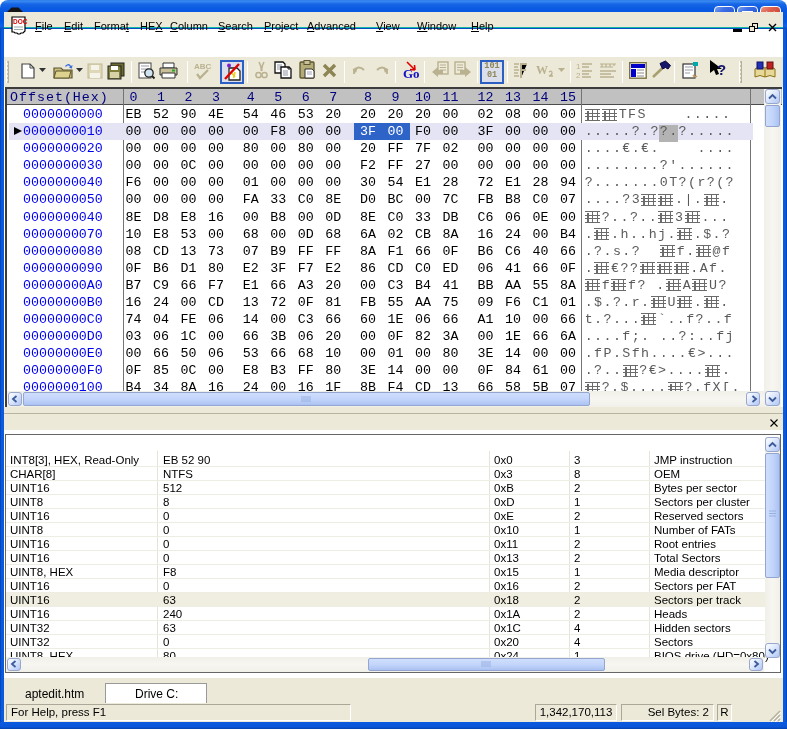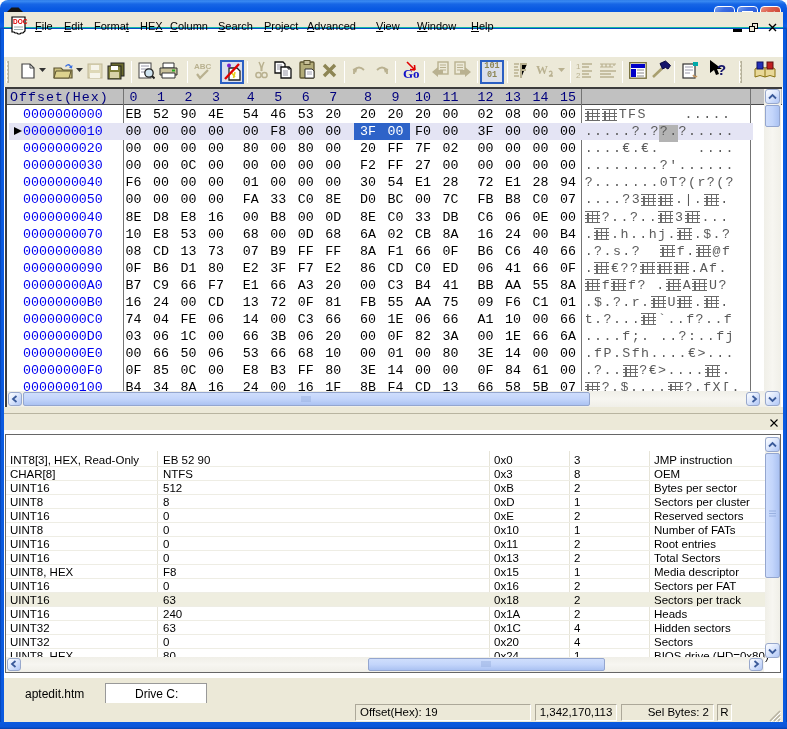--- a/index.html
+++ b/index.html
@@ -789,22 +789,22 @@
 <div class="abs sb-btn" style="left:749px;top:658px;width:14px;height:13px"></div>
 <svg class="abs" style="left:752px;top:660px" width="8" height="8" viewBox="0 0 8 8">
     <path d="M2.5 1 L6 4 L2.5 7" stroke="#3a5a9a" stroke-width="1.8" fill="none"></path>
   </svg>
 <div id="tabbar" class="abs">
 <div class="tabt abs" style="left:21px;top:9px">aptedit.htm</div>
 <div class="tab1 abs"></div>
 <div class="tabt abs" style="left:131px;top:9px">Drive C:</div>
 </div>
 <div id="statusbar" class="abs">
-<div class="sp abs" style="left:351px;width:176px">
-      <div class="spt" style="left:4px">Offset(Hex): 19</div>
+<div class="sp abs" style="left:2px;width:345px">
+      <div class="spt" style="left:4px">For Help, press F1</div>
     </div>
 <div class="sp abs" style="left:531px;width:82px">
       <div class="spt" style="left:0;right:0;text-align:center">1,342,170,113</div>
     </div>
 <div class="sp abs" style="left:617px;width:93px">
       <div class="spt" style="right:4px">Sel Bytes: 2</div>
     </div>
 <div class="sp abs" style="left:713px;width:15px">
       <div class="spt" style="left:0;right:0;text-align:center">R</div>
     </div>

